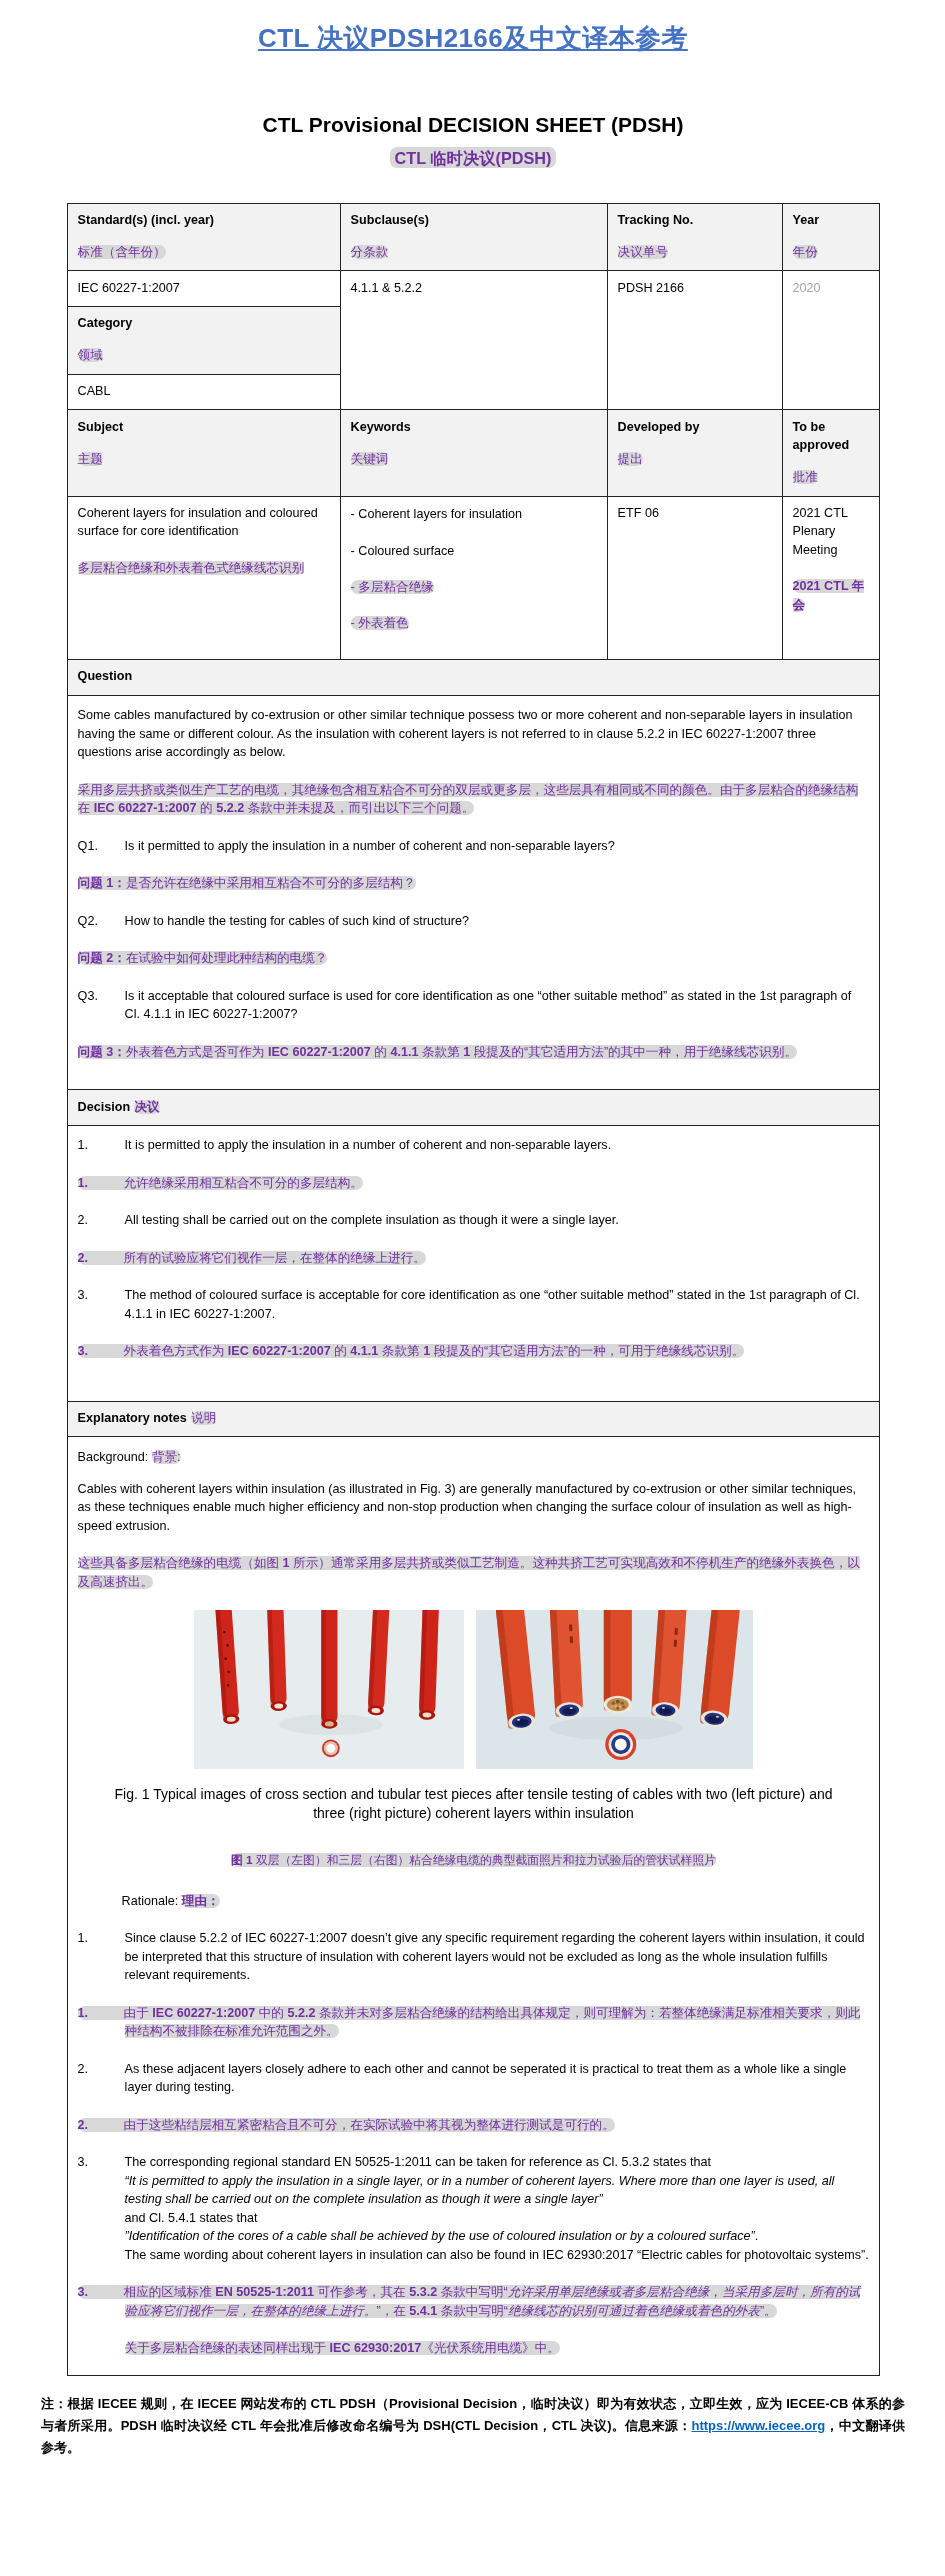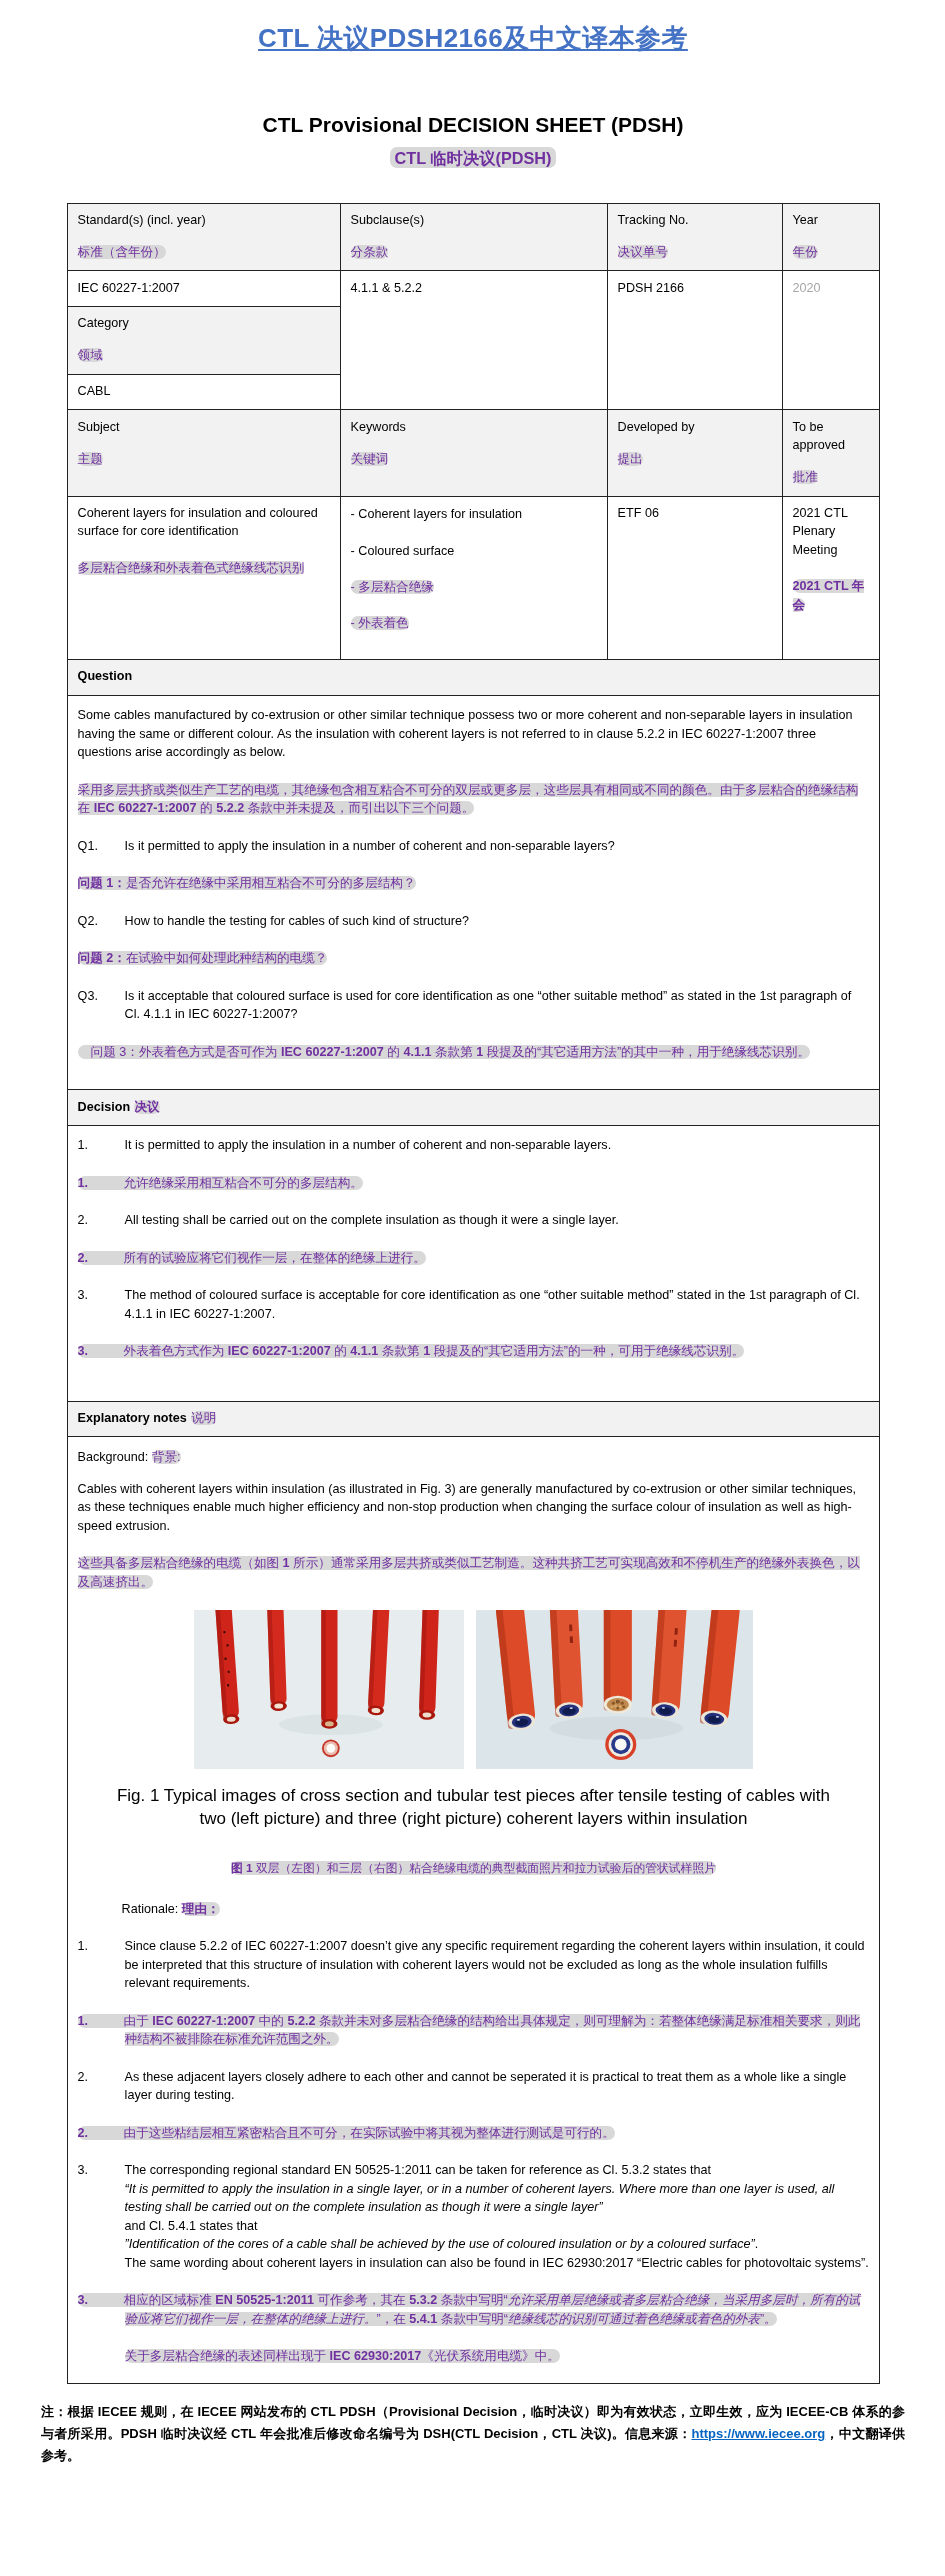--- a/index.html
+++ b/index.html
@@ -25,40 +25,40 @@
   .doc-sub-zh-wrap .sub-zh{font-size:16.3px;font-weight:bold;color:var(--purple);padding:1.5px 4.4px;}
 
   table.sheet{
     width:813px;margin:32.5px 0 0 67px;border-collapse:collapse;table-layout:fixed;
   }
   table.sheet th, table.sheet td{
     border:1.5px solid var(--border_dark);vertical-align:top;text-align:left;
     padding:7.4px 9.6px 8.9px 9.6px;font-size:12.6px;font-weight:normal;
   }
   th.hdr{background:var(--band_gray);}
-  .h-en{font-weight:normal;}
+  .h-en{font-weight:bold;}
   .h-zh{margin-top:13.3px;font-weight:normal;}
   td.graycell{background:var(--band_gray);}
   td.band{background:var(--band_gray);padding:6.6px 9.6px;}
   .band .band-zh{margin-left:4.4px;}
   .para{margin:3px 0 19px 0;}
   .para:last-child{margin-bottom:5.9px;}
   .tight{margin-bottom:13.3px;}
   .hang{padding-left:47px;text-indent:-47px;}
   .num{display:inline-block;min-width:47px;text-indent:0;}
   .num-zh{display:inline-block;min-width:46px;text-indent:0;font-weight:bold;}
   .indent64{margin-left:47px;}
   .prelines{white-space:pre-line;}
   .kw{margin:1.5px 0 17.7px 0;}
   .cell-sp{margin-top:17.7px;}
   .decision-cell{padding-bottom:34px !important;}
   .question-cell{padding-bottom:22px !important;}
   .expl-cell{padding-bottom:11.8px !important;}
   .figure-row{display:flex;justify-content:center;gap:11.8px;margin:19px 0 16.3px 0;}
-  .caption{max-width:731px;margin:0 auto;text-align:center;font-size:17px;line-height:1.35;}
+  .caption{max-width:731px;margin:0 auto;text-align:center;font-size:14px;line-height:1.35;}
   .caption-zh-wrap{margin:29px auto 22px auto;text-align:center;font-size:11.8px;}
   .rationale-label{padding-left:44px;}
   .footnote{
     margin:16.3px 41px 0 41px;font-weight:bold;font-size:13px;line-height:1.72;text-align:justify;
   }
   .footnote a{color:var(--link_blue);font-weight:bold;text-decoration:underline;}
 </style>
 </head>
 <body>
 
@@ -169,21 +169,21 @@
       <div class="para"><span class="hl purple"><span style="font-weight: bold;">问题 1：</span><span>是否允许在绝缘中采用相互粘合不可分的多层结构？</span></span></div>
 
       <div class="para hang">
         <span class="num">Q2.</span><span>How to handle the testing for cables of such kind of structure?</span>
       </div>
       <div class="para"><span class="hl purple"><span style="font-weight: bold;">问题 2：</span><span>在试验中如何处理此种结构的电缆？</span></span></div>
 
       <div class="para hang">
         <span class="num">Q3.</span><span>Is it acceptable that coloured surface is used for core identification as one “other suitable method” as stated in the 1st paragraph of Cl. 4.1.1 in IEC 60227-1:2007?</span>
       </div>
-      <div class="para"><span class="hl purple"><span style="font-weight: normal; margin-left: 13px;">问题 3：</span><span>外表着色方式是否可作为 </span><span style="font-weight: bold;">IEC 60227-1:2007</span><span> 的 </span><span style="font-weight: bold;">4.1.1</span><span> 条款第 </span><span style="font-weight: bold;">1</span><span> 段提及的“其它适用方法”的其中一种，用于绝缘线芯识别。</span></span></div>
+      <div class="para"><span class="hl purple"><span style="font-weight: bold;">问题 3：</span><span>外表着色方式是否可作为 </span><span style="font-weight: bold;">IEC 60227-1:2007</span><span> 的 </span><span style="font-weight: bold;">4.1.1</span><span> 条款第 </span><span style="font-weight: bold;">1</span><span> 段提及的“其它适用方法”的其中一种，用于绝缘线芯识别。</span></span></div>
     </td>
   </tr>
 
   <tr>
     <td class="band" colspan="4">
       <span class="bold">Decision</span><span class="band-zh hl purple bold">决议</span>
     </td>
   </tr>
 
   <tr>

